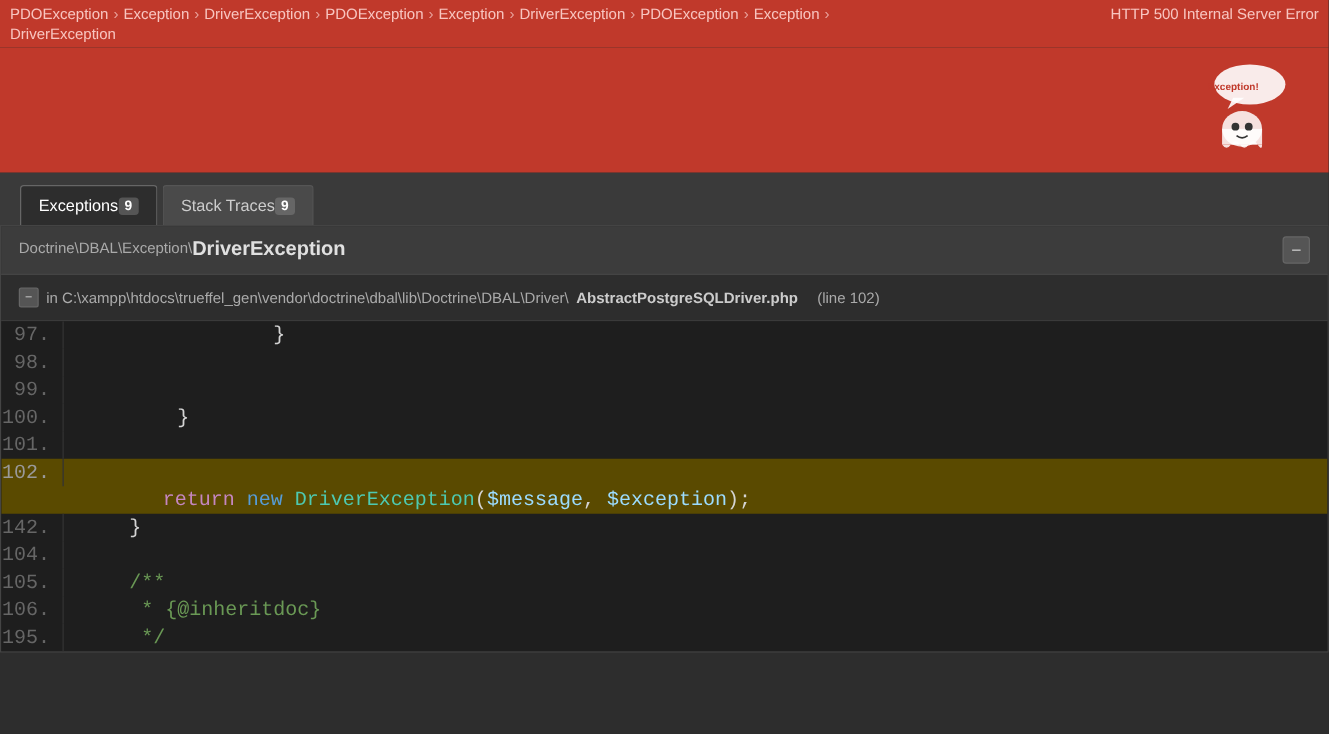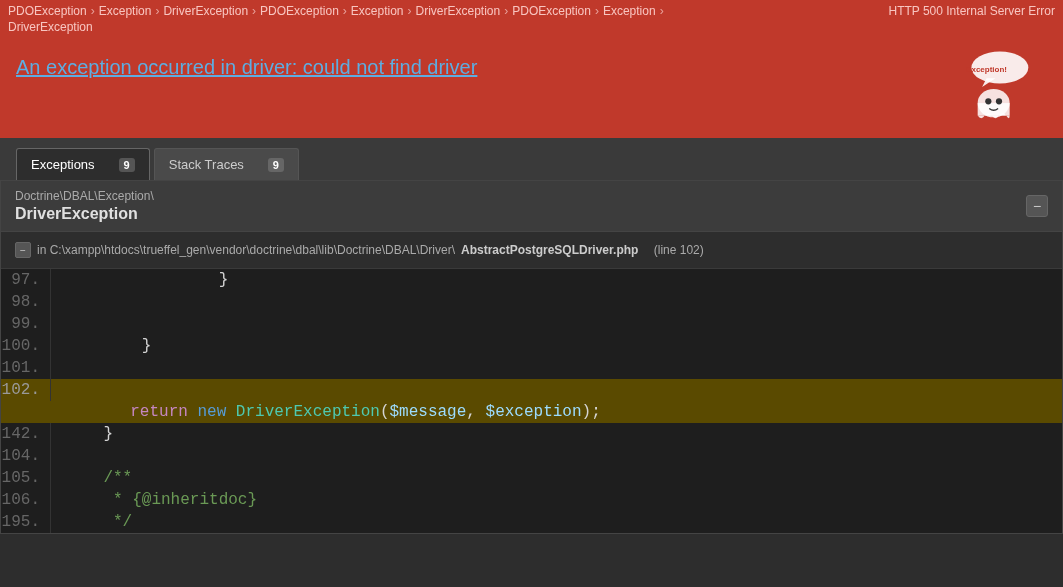--- a/index.html
+++ b/index.html
@@ -71,21 +71,21 @@
     }
     .tab {
       padding: 8px 14px;
       font-size: 13px;
       color: #ccc;
       background: #4a4a4a;
       border-radius: 3px 3px 0 0;
       cursor: pointer;
       display: flex;
       align-items: center;
-      gap: 24px;
+      gap: 0;
       border: 1px solid #555;
       border-bottom: none;
     }
     .tab.active {
       background: #2d2d2d;
       color: #fff;
       border-color: #666;
     }
     .tab .badge {
       background: #666;
@@ -108,21 +108,21 @@
     .exception-header {
       background: #3c3c3c;
       padding: 8px 14px;
       display: flex;
       align-items: center;
       justify-content: space-between;
       border-bottom: 1px solid #444;
     }
     .exception-header-left {
       display: flex;
-      flex-direction: column;
+      flex-direction: row;
     }
     .exception-namespace {
       color: #aaa;
       font-size: 12px;
       margin-bottom: 2px;
     }
     .exception-classname {
       color: #e0e0e0;
       font-size: 16px;
       font-weight: bold;
@@ -240,21 +240,20 @@
   <span class="breadcrumb-arrow">›</span>
   <span class="breadcrumb-item">PDOException</span>
   <span class="breadcrumb-arrow">›</span>
   <span class="breadcrumb-item">Exception</span>
   <span class="breadcrumb-arrow">›</span>
   <span class="http-error">HTTP 500 Internal Server Error</span>
   <span class="driver-exception-line">DriverException</span>
 </div>
 
 <div class="error-header">
-  <div class="error-message">An exception occurred in driver: could not find driver</div>
 
   <div class="ghost-logo">
     <svg viewBox="0 0 90 90" xmlns="http://www.w3.org/2000/svg">
 
       <ellipse cx="55" cy="22" rx="32" ry="18" fill="white" opacity="0.9"></ellipse>
       <polygon points="40,34 35,44 50,34" fill="white" opacity="0.9"></polygon>
       <text x="40" y="27" font-size="9" fill="#c0392b" font-family="Arial" font-weight="bold" text-anchor="middle">Exception!</text>
 
       <ellipse cx="48" cy="62" rx="18" ry="16" fill="white" opacity="0.85"></ellipse>
       <rect x="30" y="62" width="36" height="14" fill="white" opacity="0.85"></rect>

